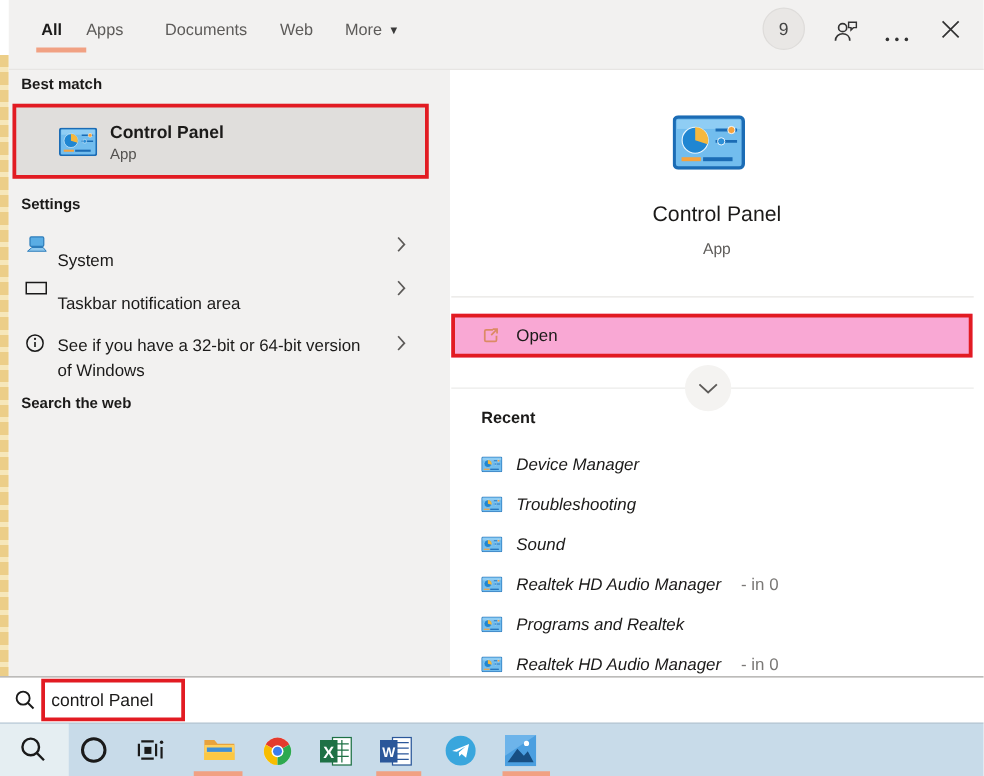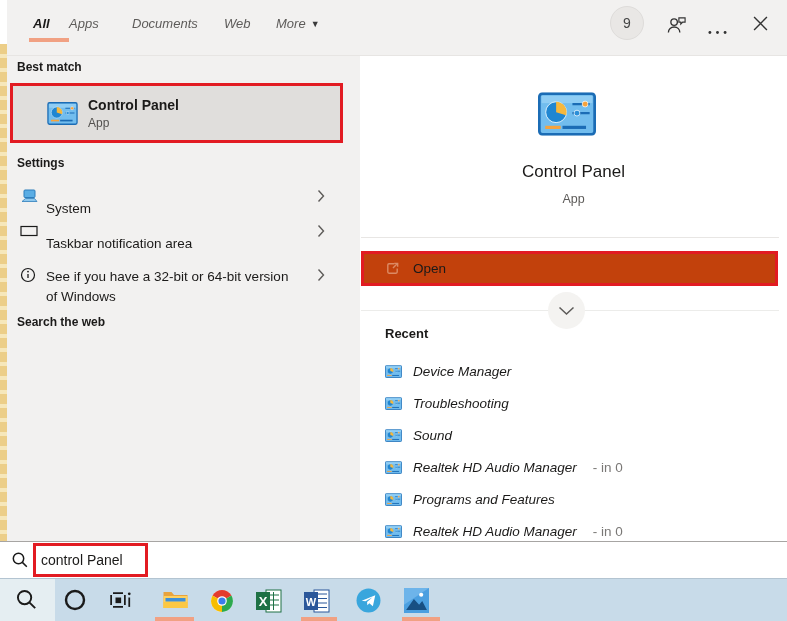--- a/index.html
+++ b/index.html
@@ -5,21 +5,21 @@
   * { margin:0; padding:0; box-sizing:border-box; }
   body { width:787px; height:621px; font-family:"Liberation Sans", sans-serif; background:#fff; overflow:hidden; }
   #root { position:relative; width:787px; height:621px; background:#fff; }
 
   
   .strip { position:absolute; left:0; top:44px; width:7px; height:497px;
            background:repeating-linear-gradient(to bottom,#ecce88 0 10px,#f6e7ba 10px 14px); }
 
   
   .hdr { position:absolute; left:7px; top:0; width:780px; height:56px; background:#f2f1f0; border-bottom:1px solid #e7e5e3; }
-  .tab { position:absolute; top:16px; font-size:13px; color:#5d5b59; cursor:default; white-space:nowrap;font-style:italic; }
+  .tab { position:absolute; top:16px; font-size:13px; color:#5d5b59; cursor:default; white-space:nowrap; }
   .tab.active { color:#1b1a19; font-weight:700; }
   .tab-underline { position:absolute; left:22px; top:38px; width:40px; height:4px; background:#f1a183; }
   .more-arrow { display:inline-block; margin-left:5px; font-size:9px; color:#3a3a3a; vertical-align:1px; }
   .badge { position:absolute; left:603px; top:6px; width:34px; height:34px; border-radius:50%; background:#e9e7e5;
            border:1px solid #dedcda; display:flex; align-items:center; justify-content:center; font-size:14px; color:#444; }
   .hbtn { position:absolute; cursor:default; }
 
   
   .left-panel  { position:absolute; left:7px;  top:56px; width:353px; height:485px; background:#f2f1f0; }
   .right-panel { position:absolute; left:360px; top:56px; width:427px; height:485px; background:#fff; }
@@ -37,21 +37,21 @@
   .srow.tall { height:48px; }
   .srow.tall .rlabel { white-space:normal; width:250px; line-height:20px; }
   .srow .chev { position:absolute; left:310px; top:50%; transform:translateY(-50%); color:#5d5b59; }
   .gray-sfx { color:#7a7876; }
 
   
   .app-icon-lg { position:absolute; left:178px; top:36px; width:58px; height:44px; }
   .app-title { position:absolute; left:0; top:106px; width:427px; text-align:center; font-size:17px; color:#1b1a19; }
   .app-type  { position:absolute; left:0; top:136px; width:427px; text-align:center; font-size:12.5px; color:#5d5b59; }
   .divider { position:absolute; left:1px; width:418px; height:1px; background:#e8e6e4; }
-  .open-row { position:absolute; left:1px; top:195px; width:417px; height:35px; background:#c2410c;
+  .open-row { position:absolute; left:1px; top:195px; width:417px; height:35px; background:#f9a8d4;
               display:flex; align-items:center; padding-left:24px; gap:13px; }
   .open-label { font-size:13.5px; color:#1b1a19; }
   .chev-circle { position:absolute; left:188px; top:236px; width:37px; height:37px; border-radius:50%;
                  background:#f4f3f1; display:flex; align-items:center; justify-content:center; }
   .rrow { position:absolute; left:25px; width:390px; height:32px; display:flex; align-items:center; gap:11px; }
   .rrow .rl { font-size:13.5px; color:#1b1a19; white-space:nowrap;font-style:italic; }
   .rrow .rs { font-size:13.5px; color:#7a7876; margin-left:5px; white-space:nowrap; }
 
   
   .ann { position:absolute; border:3px solid #e21b22; pointer-events:none; }
@@ -243,21 +243,21 @@
       <svg width="17" height="13" viewBox="0 0 64 48">
           <use href="#cp"></use>
         </svg>
       <span class="rl">Realtek HD Audio Manager</span>
         <span class="rs">- in 0</span>
     </div>
     <div class="rrow" style="top:427px">
       <svg width="17" height="13" viewBox="0 0 64 48">
           <use href="#cp"></use>
         </svg>
-      <span class="rl">Programs and Features</span>
+      <span class="rl">Programs and Realtek</span>
         <span class="rs"></span>
     </div>
     <div class="rrow" style="top:459px">
       <svg width="17" height="13" viewBox="0 0 64 48">
           <use href="#cp"></use>
         </svg>
       <span class="rl">Realtek HD Audio Manager</span>
         <span class="rs">- in 0</span>
     </div>
   </div>

